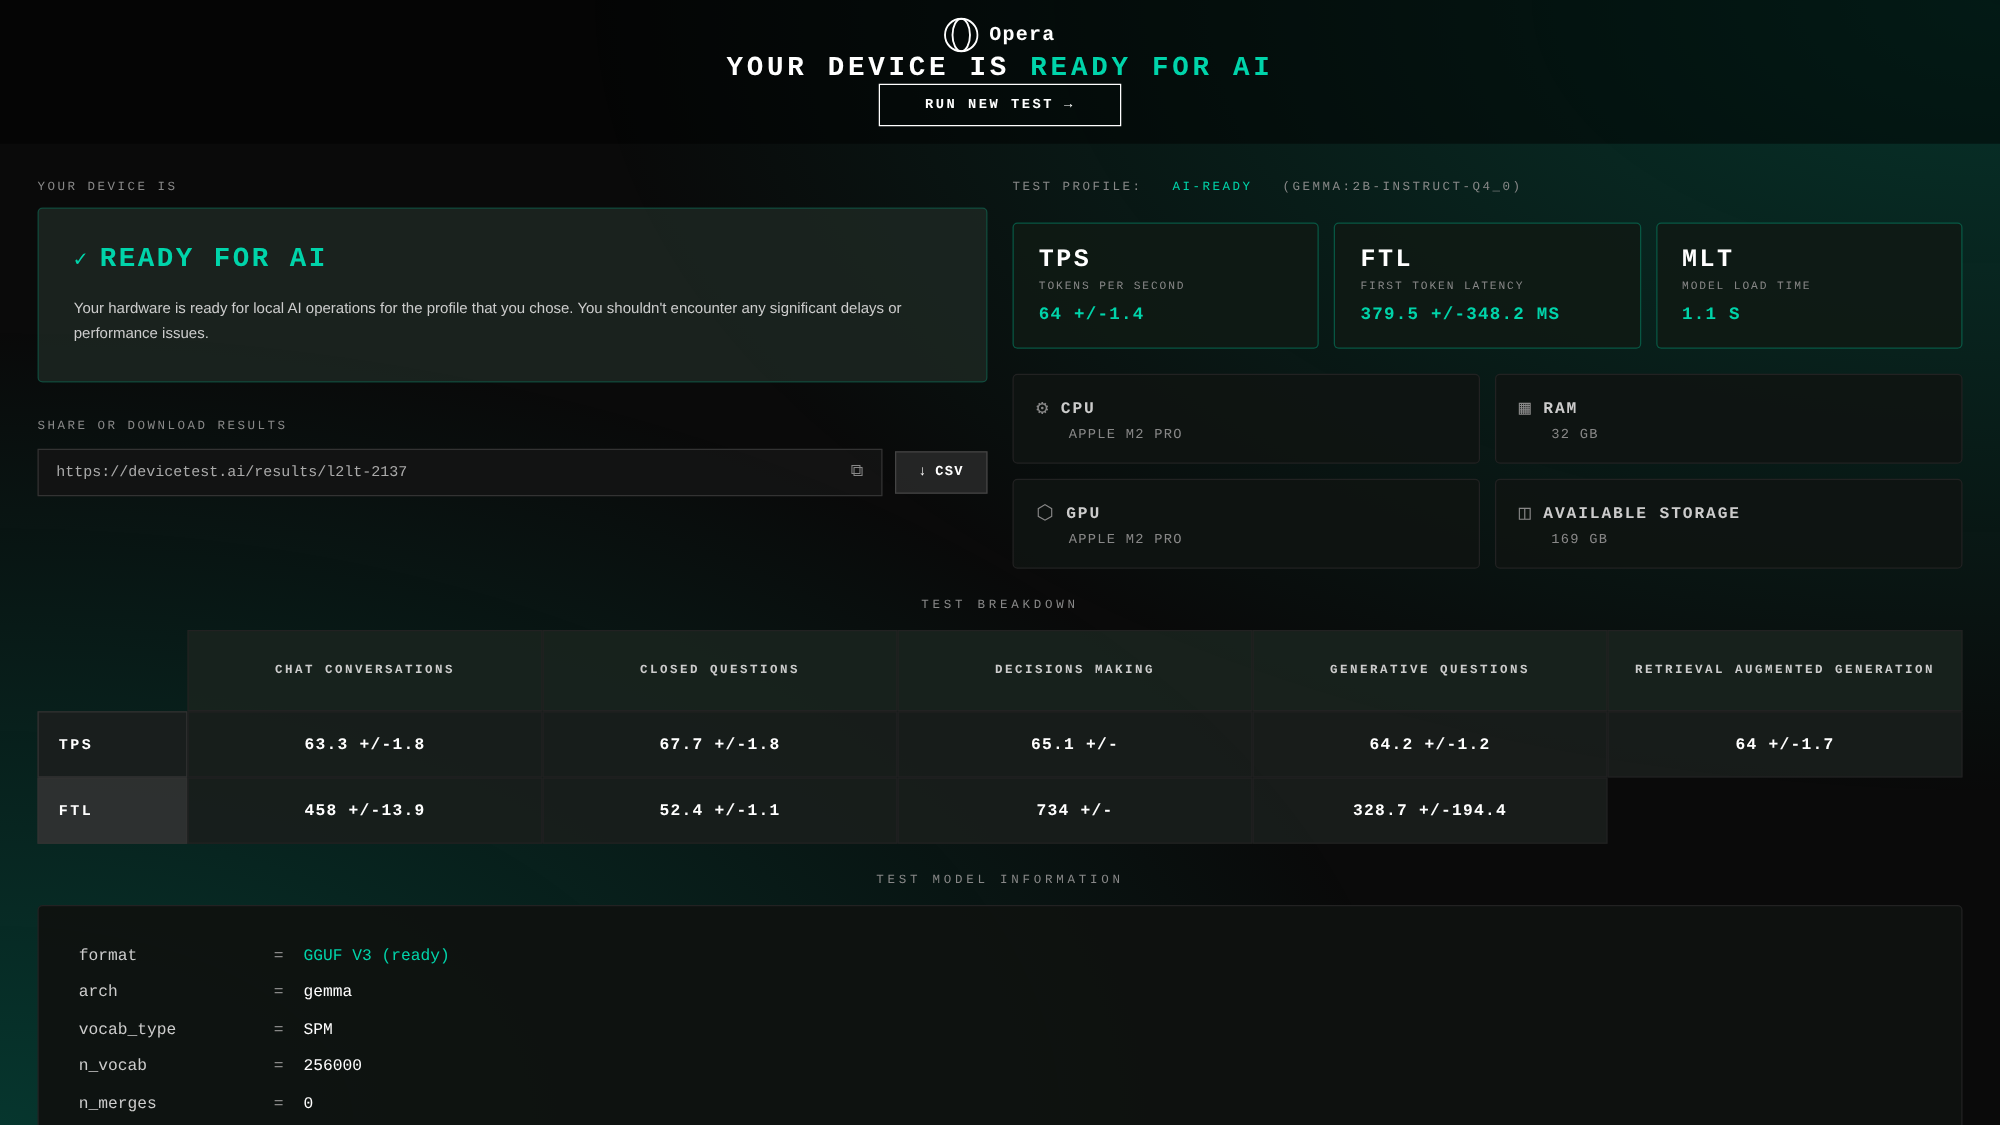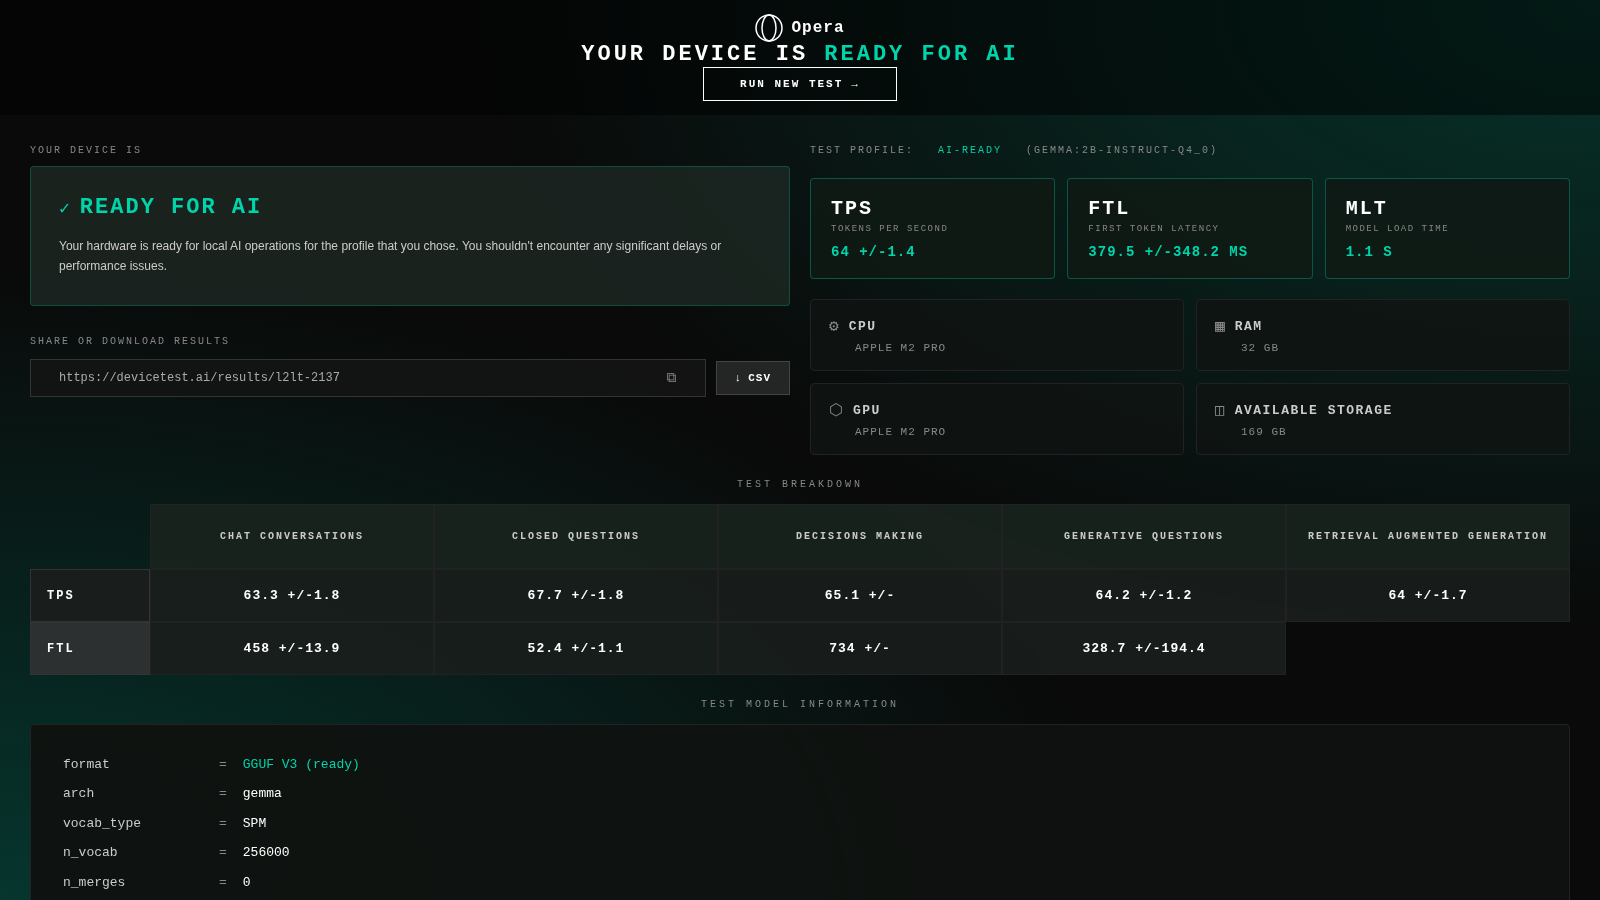--- a/index.html
+++ b/index.html
@@ -165,21 +165,21 @@
       align-items: center;
       gap: 10px;
     }
 
     .url-input {
       background: rgba(20, 20, 20, 0.9);
       border: 1px solid #333;
       color: #cccccc;
       font-family: 'Courier New', monospace;
       font-size: 12px;
-      padding: 10px 28px;
+      padding: 10px 14px;
       flex: 1;
       display: flex;
       align-items: center;
       gap: 4px;
     }
 
     .url-text {
       flex: 1;
       color: #aaaaaa;
     }

